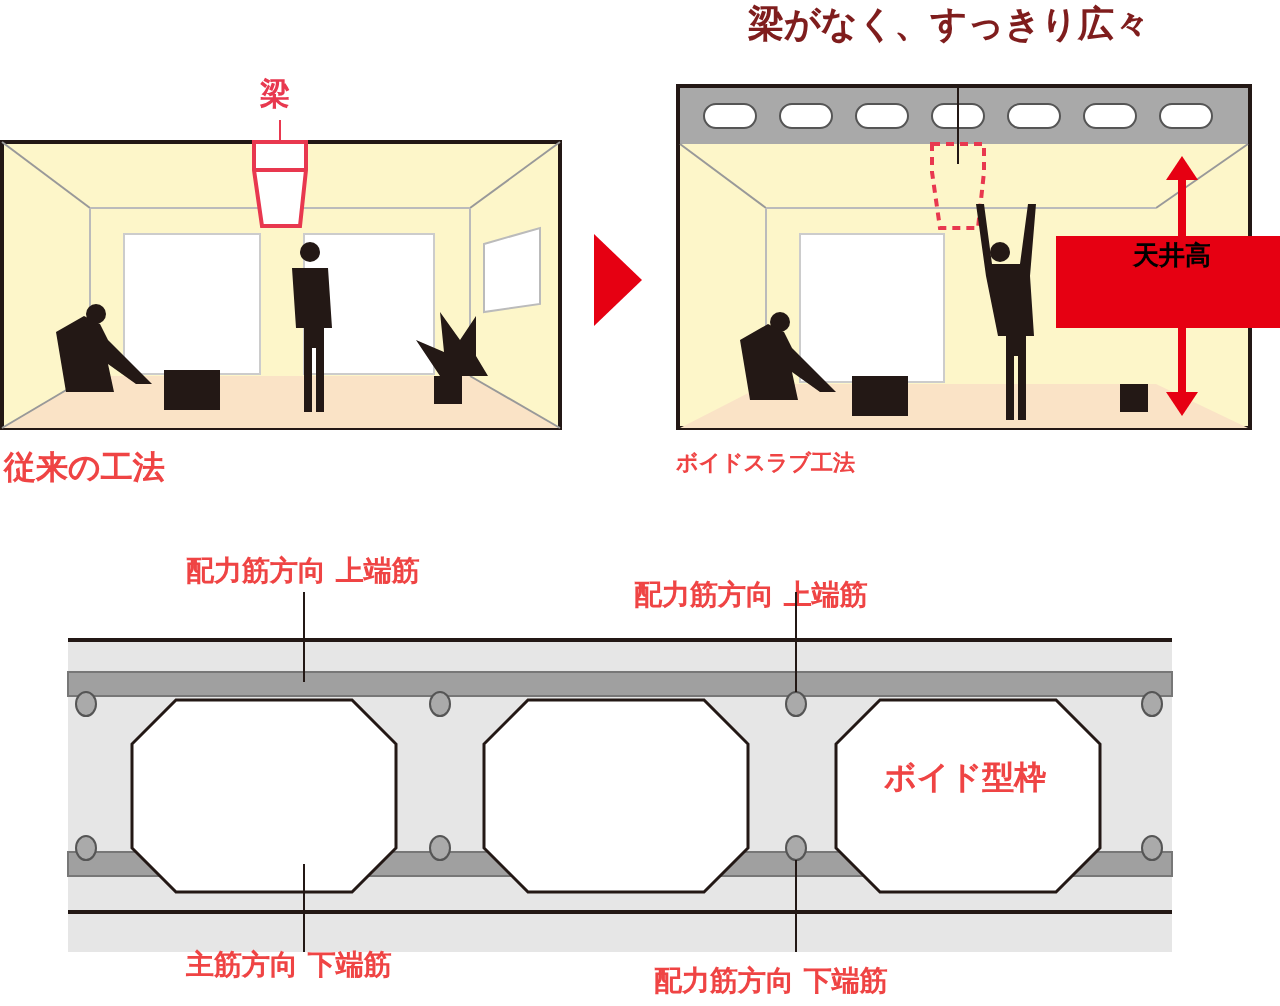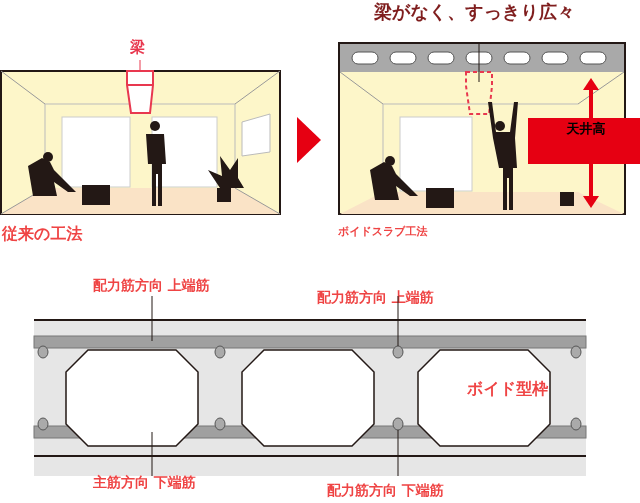--- a/index.html
+++ b/index.html
@@ -103,15 +103,15 @@
     <ellipse cx="43" cy="128" rx="5" ry="6"></ellipse>
       <ellipse cx="220" cy="128" rx="5" ry="6"></ellipse>
     <ellipse cx="398" cy="128" rx="5" ry="6"></ellipse>
       <ellipse cx="576" cy="128" rx="5" ry="6"></ellipse>
   </g>
   <line x1="152" y1="-4" x2="152" y2="45" stroke="#231815"></line>
   <line x1="398" y1="-4" x2="398" y2="50" stroke="#231815"></line>
   <line x1="152" y1="136" x2="152" y2="186" stroke="#231815"></line>
   <line x1="398" y1="134" x2="398" y2="186" stroke="#231815"></line>
 </svg>
-<div class="abs label" style="left:442px;top:379px;font-size:16px;margin-left:25px;">ボイド型枠</div>
+<div class="abs label" style="left:442px;top:379px;font-size:16px;">ボイド型枠</div>
 <div class="abs label" style="left:93px;top:474px;font-size:14px;">主筋方向 下端筋</div>
 <div class="abs label" style="left:327px;top:482px;font-size:14px;text-align:center;">配力筋方向 下端筋</div>
 
 </body></html>

